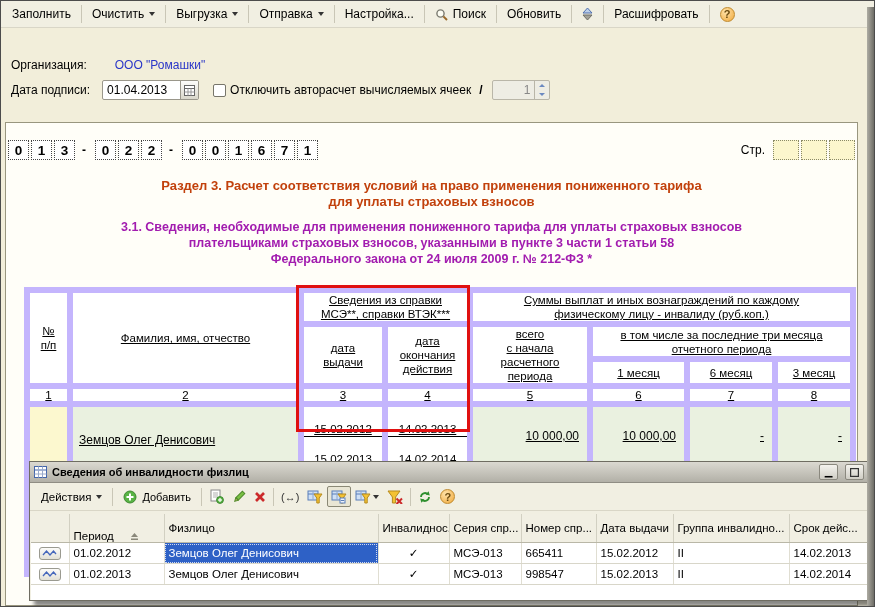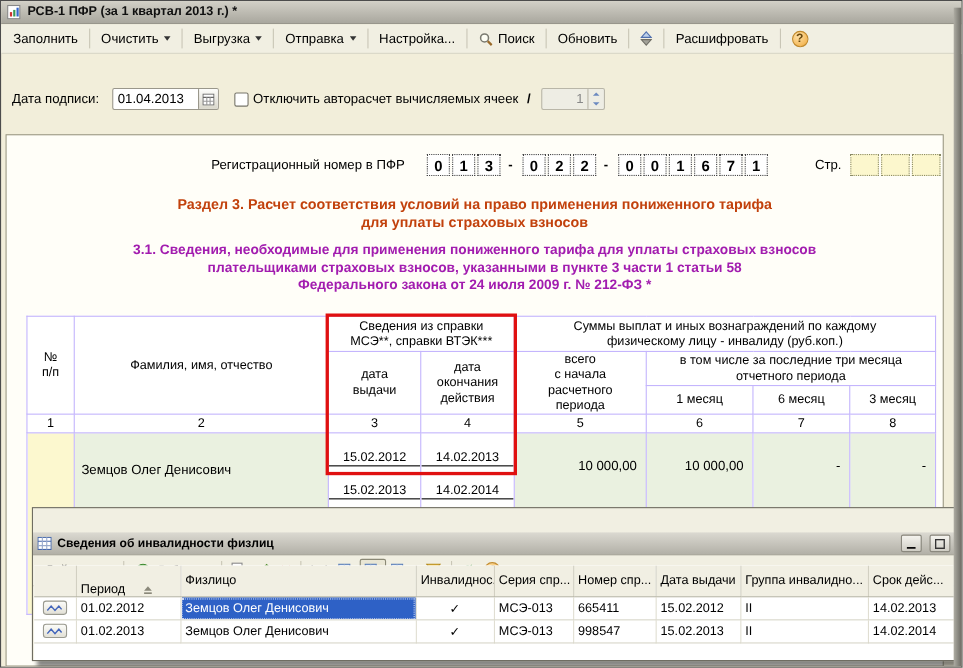--- a/index.html
+++ b/index.html
@@ -56,38 +56,38 @@
   .dash{margin:0 7px;font-weight:bold;}
   .page-label{margin-left:auto;margin-right:6px;}
   .page-cell{width:26px;height:20px;border:1px dotted #8a8a66;background:#fcf7cd;margin-left:2px;}
   .h1{position:absolute;top:55px;left:0;right:0;text-align:center;font-weight:bold;font-size:13px;
     line-height:16px;white-space:pre-line;color:#c2410c;}
   .h2{position:absolute;top:96px;left:0;right:0;text-align:center;font-weight:bold;font-size:12.5px;
     line-height:16px;white-space:pre-line;color:#a21caf;}
   
   .rsv-table{position:absolute;top:164px;left:18px;width:826px;border-collapse:collapse;
     table-layout:fixed;background:#fff;font-size:11.5px;color:#000;}
-  .rsv-table td{border:1px solid #c4b5fd;text-align:center;vertical-align:middle;
-    padding:0 2px;line-height:14px;white-space:pre-line;overflow:hidden;}
+  .rsv-table td{border:6px solid #c4b5fd;text-align:center;vertical-align:middle;
+    padding:0 2px;line-height:14px;white-space:pre-line;overflow:hidden;text-decoration:underline;}
   tr.hA td{height:32px;} tr.hB td{height:30px;} tr.hC td{height:26px;}
   tr.hD td{height:17px;line-height:12px;}
   tr.drow{height:85px;}
   td.num-cell{background:#fcf8cf;}
   td.name-cell{background:#eaf1e0;text-align:left;padding:26px 2px 0 6px;vertical-align:top;font-size:12px;white-space:nowrap;}
   td.date-col{padding:0;vertical-align:top;}
   .mini{height:16px;border-bottom:1px solid #000;display:flex;align-items:center;justify-content:center;
     font-size:11.5px;background:#fff;}
   td.sum-cell{background:#eaf1e0;text-align:right;padding:22px 8px 0 2px;vertical-align:top;font-size:12px;white-space:nowrap;}
   .red-box{position:absolute;left:290px;top:162px;width:174px;height:147px;
     border:3px solid #e01010;z-index:5;pointer-events:none;}
   
   .subwin{position:absolute;left:28px;top:460px;width:840px;height:140px;background:#f1efe2;
     border:1px solid #6f6d62;box-shadow:5px 5px 4px rgba(35,35,35,.55);z-index:10;}
   .subwin-title{height:21px;background:linear-gradient(#dbd9d1,#b2b0a7);display:flex;align-items:center;
-    gap:5px;padding:0 4px;border-bottom:1px solid #8f8d84;margin-top:22px;}
+    gap:5px;padding:0 4px;border-bottom:1px solid #8f8d84;}
   .subwin-title .title{font-size:11px;font-weight:bold;flex:1;white-space:nowrap;}
   .wbtn{width:19px;height:16px;background:linear-gradient(#f4f3ee,#cfcdc4);border:1px solid #8a887e;
     border-radius:2px;display:inline-flex;align-items:center;justify-content:center;
     font-size:10px;line-height:8px;margin-left:2px;}
   .subwin-toolbar{height:28px;display:flex;align-items:center;padding:0 4px;background:#f1efe2;
     border-bottom:1px solid #d9d6c7;}
   .grid{position:absolute;left:1px;right:1px;top:52px;bottom:0;background:#fff;overflow:hidden;}
   .grid table{border-collapse:collapse;table-layout:fixed;width:838px;font-size:11.5px;color:#000;}
   .grid th{height:21px;background:#f1efe3;border-right:1px solid #d2d0c2;border-bottom:1px solid #b9b7a7;
     font-weight:normal;text-align:left;padding:0 4px;white-space:nowrap;overflow:hidden;}
@@ -101,31 +101,20 @@
   .ul-first{display:inline-block;}
   .ul-first::first-letter{text-decoration:underline;}
   .win-shadow-r{position:absolute;top:6px;right:0;width:7px;bottom:0;z-index:40;
     background:linear-gradient(to right,#aeaca3,#6e6d66);}
 </style>
 </head>
 <body>
 
 <div class="app">
 
-  <div class="titlebar">
-    <span class="ic">
-      <svg width="14" height="14">
-          <rect x="1" y="1" width="11" height="12" fill="#fff" stroke="#888"></rect>
-          <rect x="3" y="7" width="2" height="4" fill="#cc3333"></rect>
-          <rect x="6" y="5" width="2" height="6" fill="#3a9a55"></rect>
-          <rect x="9" y="3" width="2" height="8" fill="#3366cc"></rect>
-        </svg>
-    </span>
-    <span class="title">РСВ-1 ПФР (за 1 квартал 2013 г.) *</span>
-  </div>
 
   <div class="toolbar">
     <span class="tbtn">
         <span>Заполнить</span>
       </span>
     <span class="sep"></span>
     <span class="tbtn">
         <span>Очистить</span>
         <span class="tri-down"></span>
       </span>
@@ -169,20 +158,24 @@
     <span class="sep"></span>
     <span class="tbtn">
         <span>Расшифровать</span>
       </span>
     <span class="sep"></span>
     <span class="tbtn">
         <span class="help-ic">?</span>
       </span>
   </div>
 
+  <div class="frow" style="top:57px;left:10px;">
+    <span>Организация:</span>
+    <span class="link" style="margin-left: 28px; color: rgb(42, 54, 200);">ООО "Ромашки"</span>
+  </div>
 
   <div class="frow" style="top:79px;left:10px;right:8px;">
     <span>Дата подписи:</span>
     <span class="inp" style="width:97px;margin-left:12px;">
       <span class="txt">01.04.2013</span>
       <span class="btn">
         <span class="ic">
           <svg width="11" height="11">
               <rect x="0.5" y="0.5" width="10" height="10" fill="#fff" stroke="#666"></rect>
               <line x1="0.5" y1="3.5" x2="10.5" y2="3.5" stroke="#666"></line>
@@ -206,21 +199,20 @@
             <span class="tri-dn-s"></span>
           </div>
       </span>
     </span>
   </div>
 
 
   <div class="panel">
 
     <div class="reg-row">
-      <span class="reg-label">Регистрационный номер в ПФР</span>
       <span class="digit-cell">0</span>
       <span class="digit-cell">1</span>
       <span class="digit-cell">3</span>
       <span class="dash">-</span>
       <span class="digit-cell">0</span>
       <span class="digit-cell">2</span>
       <span class="digit-cell">2</span>
       <span class="dash">-</span>
       <span class="digit-cell">0</span>
       <span class="digit-cell">0</span>

